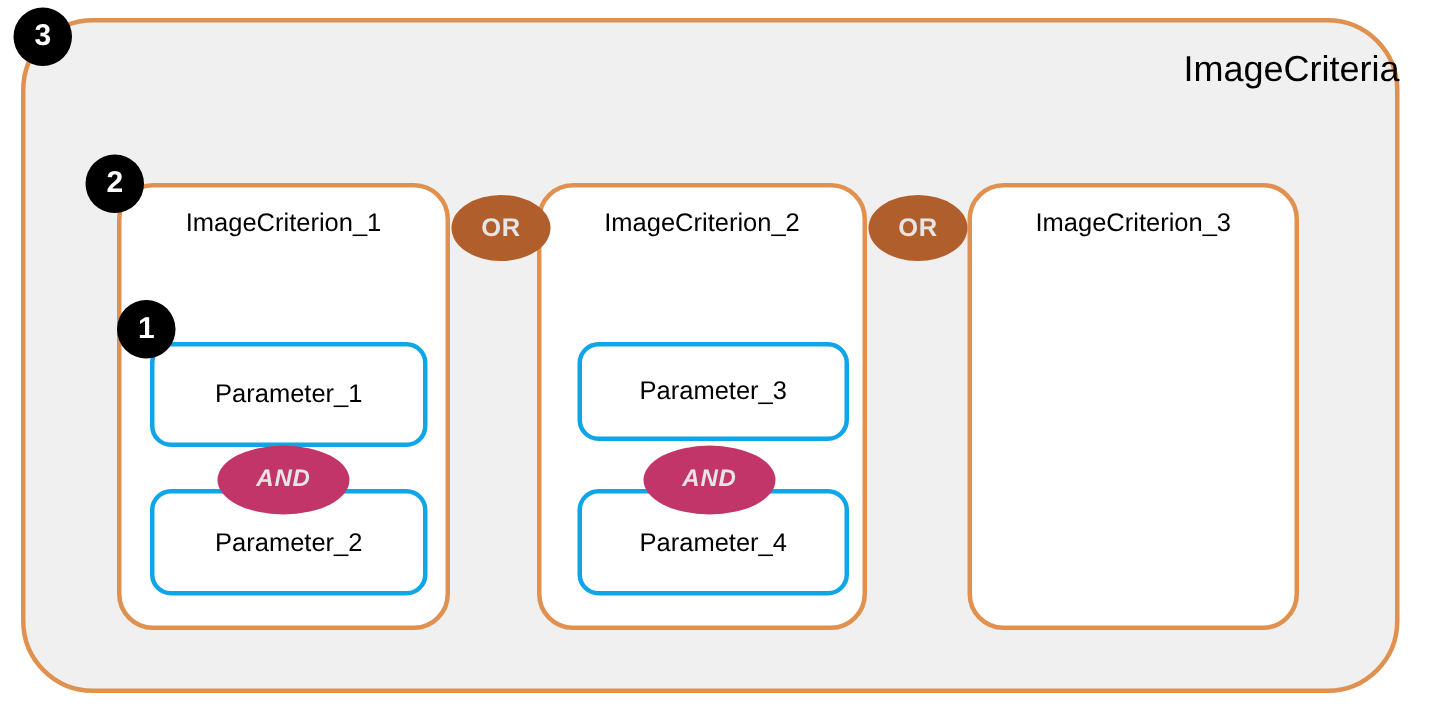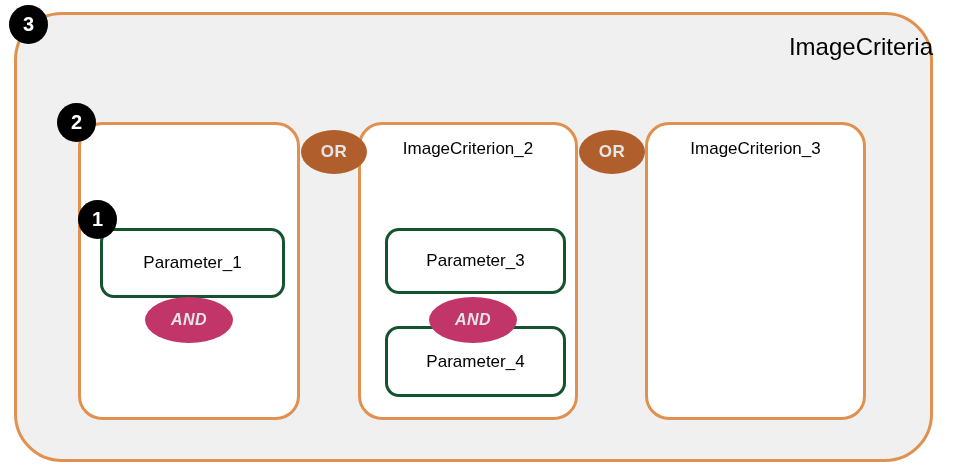--- a/index.html
+++ b/index.html
@@ -25,21 +25,21 @@
   .c3 { left:645px; width:221px; }
   .crit-label {
     position:absolute; top:139px; width:100%; left:0; text-align:center;
     font-size:17px; z-index:3;
   }
   .cl1 { width:222px; left:78px; }
   .cl2 { width:220px; left:358px;text-align:center; }
   .cl3 { width:221px; left:645px; }
   .param {
     position:absolute; box-sizing:border-box; background:#ffffff;
-    border:3px solid #14532d; border-radius:14px;
+    border:3px solid #0ea5e9; border-radius:14px;
     display:flex; align-items:center; justify-content:center;
     font-size:17px; z-index:3;
   }
   .p1 { left:100px; top:228px; width:185px; height:70px; }
   .p2 { left:100px; top:326px; width:185px; height:71px; }
   .p3 { left:385px; top:228px; width:181px; height:66px; }
   .p4 { left:385px; top:326px; width:181px; height:71px; }
   .p5 { left:665px; top:230px; width:183px; height:70px; }
   .badge {
     position:absolute; display:flex; align-items:center; justify-content:center;
@@ -66,24 +66,26 @@
 
 <div class="canvas">
 
   <div class="outer"></div>
   <div class="title">ImageCriteria</div>
 
   <div class="crit c1"></div>
   <div class="crit c2"></div>
   <div class="crit c3"></div>
 
+  <div class="crit-label cl1">ImageCriterion_1</div>
   <div class="crit-label cl2">ImageCriterion_2</div>
   <div class="crit-label cl3">ImageCriterion_3</div>
 
   <div class="param p1">Parameter_1</div>
+  <div class="param p2">Parameter_2</div>
   <div class="param p3">Parameter_3</div>
   <div class="param p4">Parameter_4</div>
 
   <div class="badge or or1">OR</div>
   <div class="badge or or2">OR</div>
   <div class="badge and and1">AND</div>
   <div class="badge and and2">AND</div>
 
   <div class="marker n3">3</div>
   <div class="marker n2">2</div>

